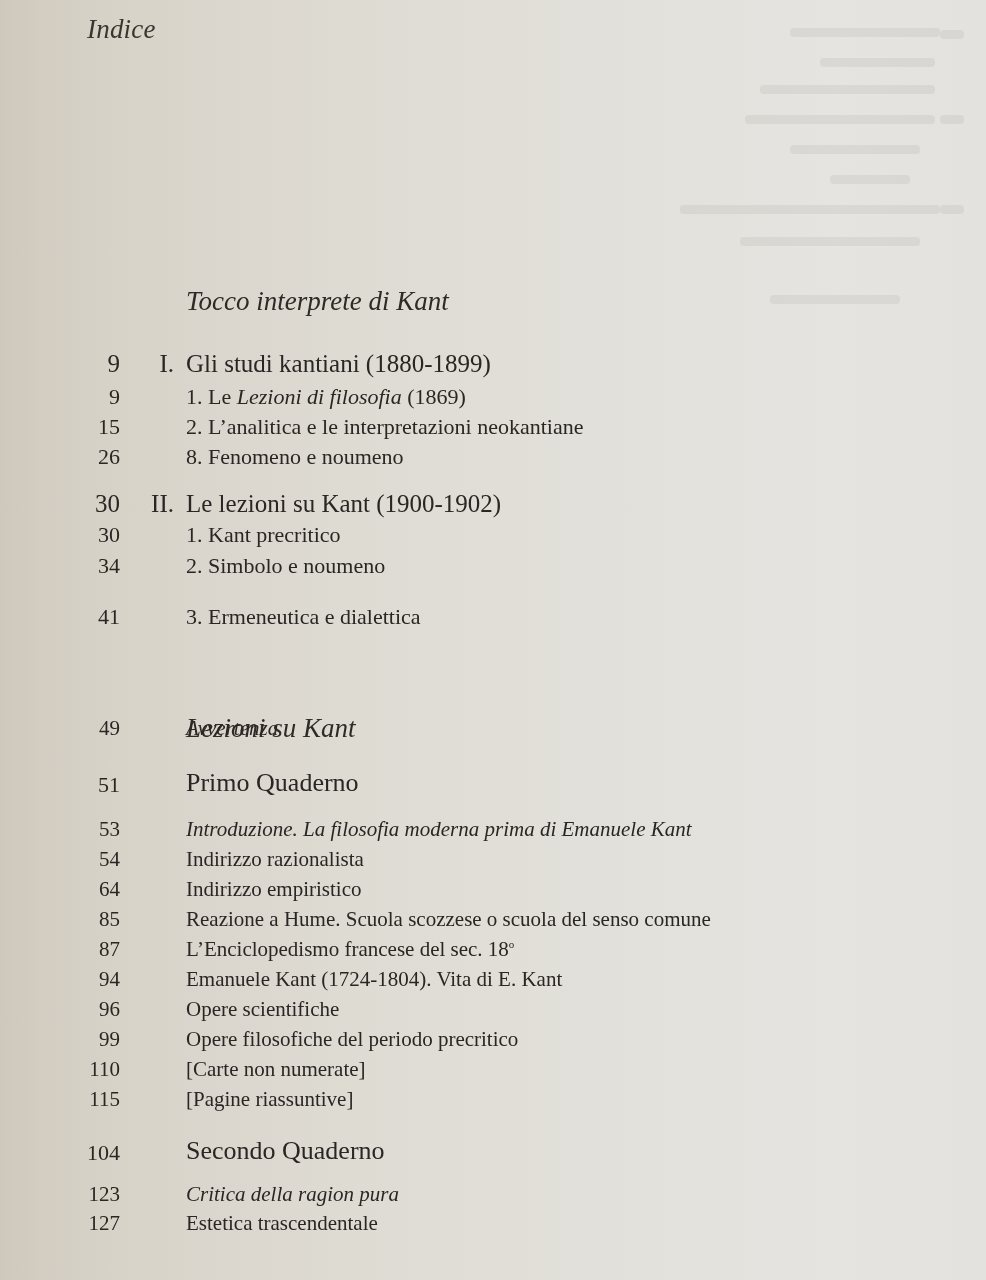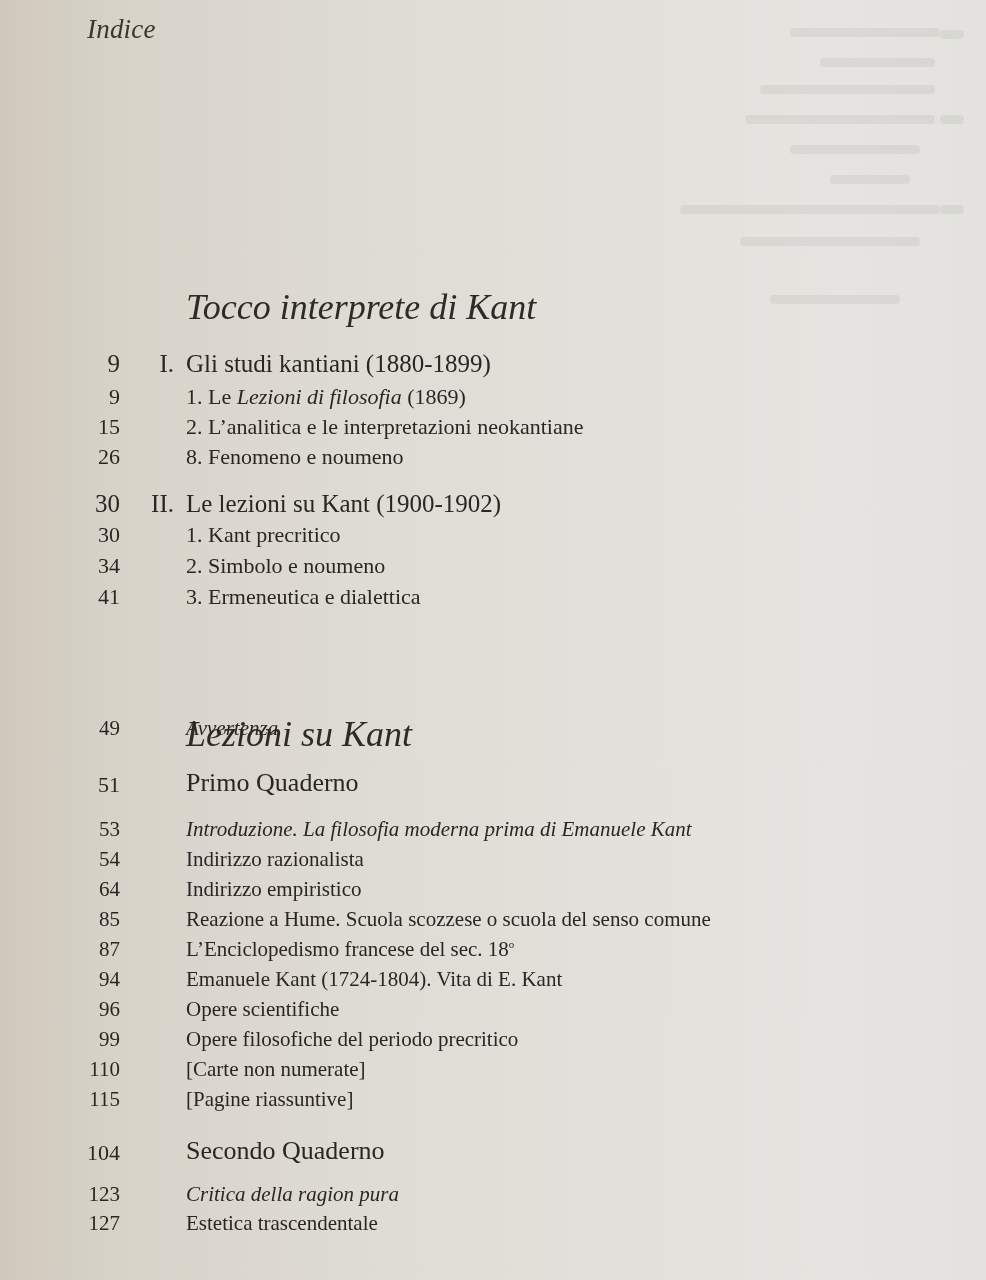--- a/index.html
+++ b/index.html
@@ -5,21 +5,21 @@
     html, body { margin: 0; padding: 0; }
     body {
       width: 986px; height: 1280px; overflow: hidden; position: relative;
       background: linear-gradient(90deg, #cfc9bd 0%, #d8d3c9 12%, #dedbd3 35%, #e2e0da 60%, #e5e4e0 85%, #e3e2de 100%);
       font-family: "Liberation Serif", "DejaVu Serif", serif;
       color: #2a2623;
     }
     .page { position: absolute; inset: 0; }
     .bleed { position: absolute; height: 9px; background: rgba(120,118,112,0.10); border-radius: 4px; }
     .indice { position: absolute; left: 87px; top: 14px; font-style: italic; font-size: 27px; color: #3a3530; letter-spacing: 0.2px; }
-    .section-title { position: absolute; left: 186px; font-style: italic; font-size: 36px; color: #2e2a26; }
+    .section-title { position: absolute; left: 186px; font-style: italic; font-size: 27px; color: #2e2a26; }
     .row { position: absolute; left: 0; width: 986px; height: 32px; }
     .num { position: absolute; right: 866px; text-align: right; white-space: nowrap; }
     .roman { position: absolute; right: 812px; text-align: right; white-space: nowrap; }
     .txt { position: absolute; white-space: nowrap; }
     .chap .num, .chap .roman, .chap .txt { font-size: 25px; }
     .chap .txt { left: 186px; }
     .sub .num, .sub .txt { font-size: 22px; }
     .sub .txt { left: 186px; }
     .q .num { font-size: 22px; top: 4px; }
     .q .txt { left: 186px; font-size: 26px; }
@@ -76,21 +76,21 @@
     <span class="txt">Le lezioni su Kant (1900-1902)</span>
   </div>
   <div class="row sub" style="top:522px;">
     <span class="num">30</span>
     <span class="txt">1. Kant precritico</span>
   </div>
   <div class="row sub" style="top:553px;">
     <span class="num">34</span>
     <span class="txt">2. Simbolo e noumeno</span>
   </div>
-  <div class="row sub" style="top:584px;">
+  <div class="row sub" style="top:604px;">
     <span class="num">41</span>
     <span class="txt">3. Ermeneutica e dialettica</span>
   </div>
 
   <div class="section-title" style="top:668px;margin-top:45px;">Lezioni su Kant</div>
 
   <div class="row item" style="top:716px;">
     <span class="num">49</span>
     <span class="txt it">Avvertenza</span>
   </div>

